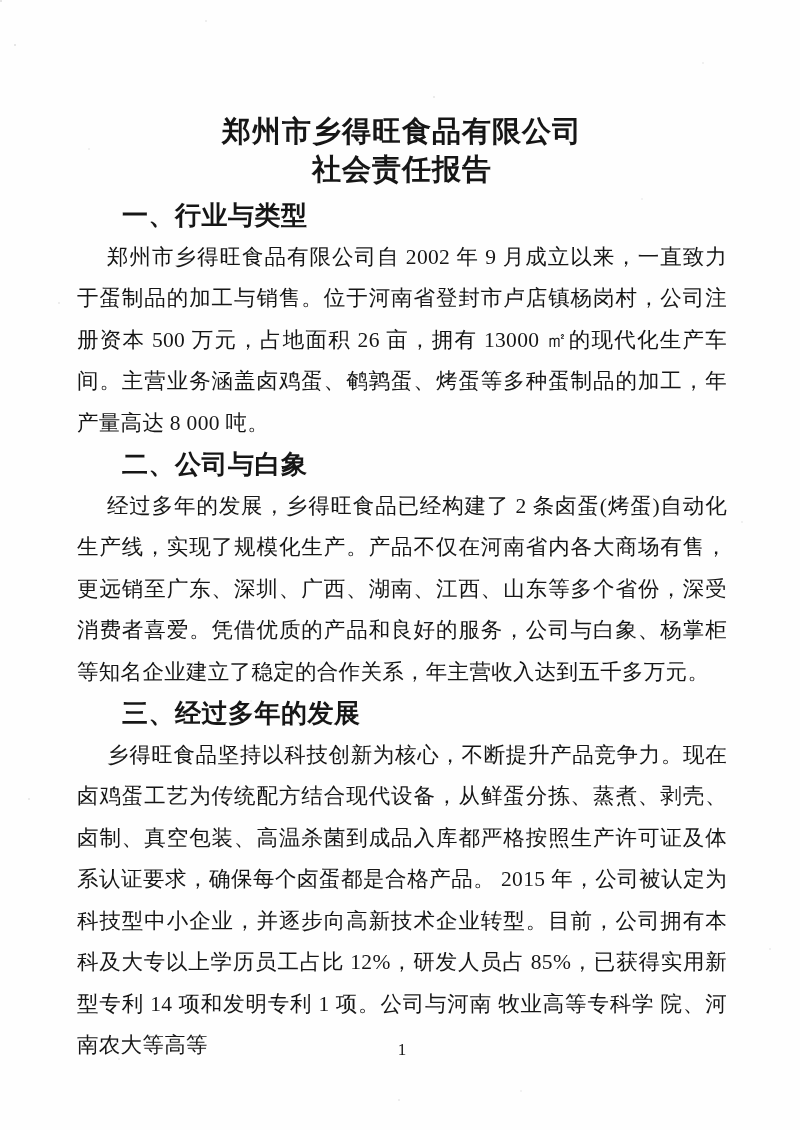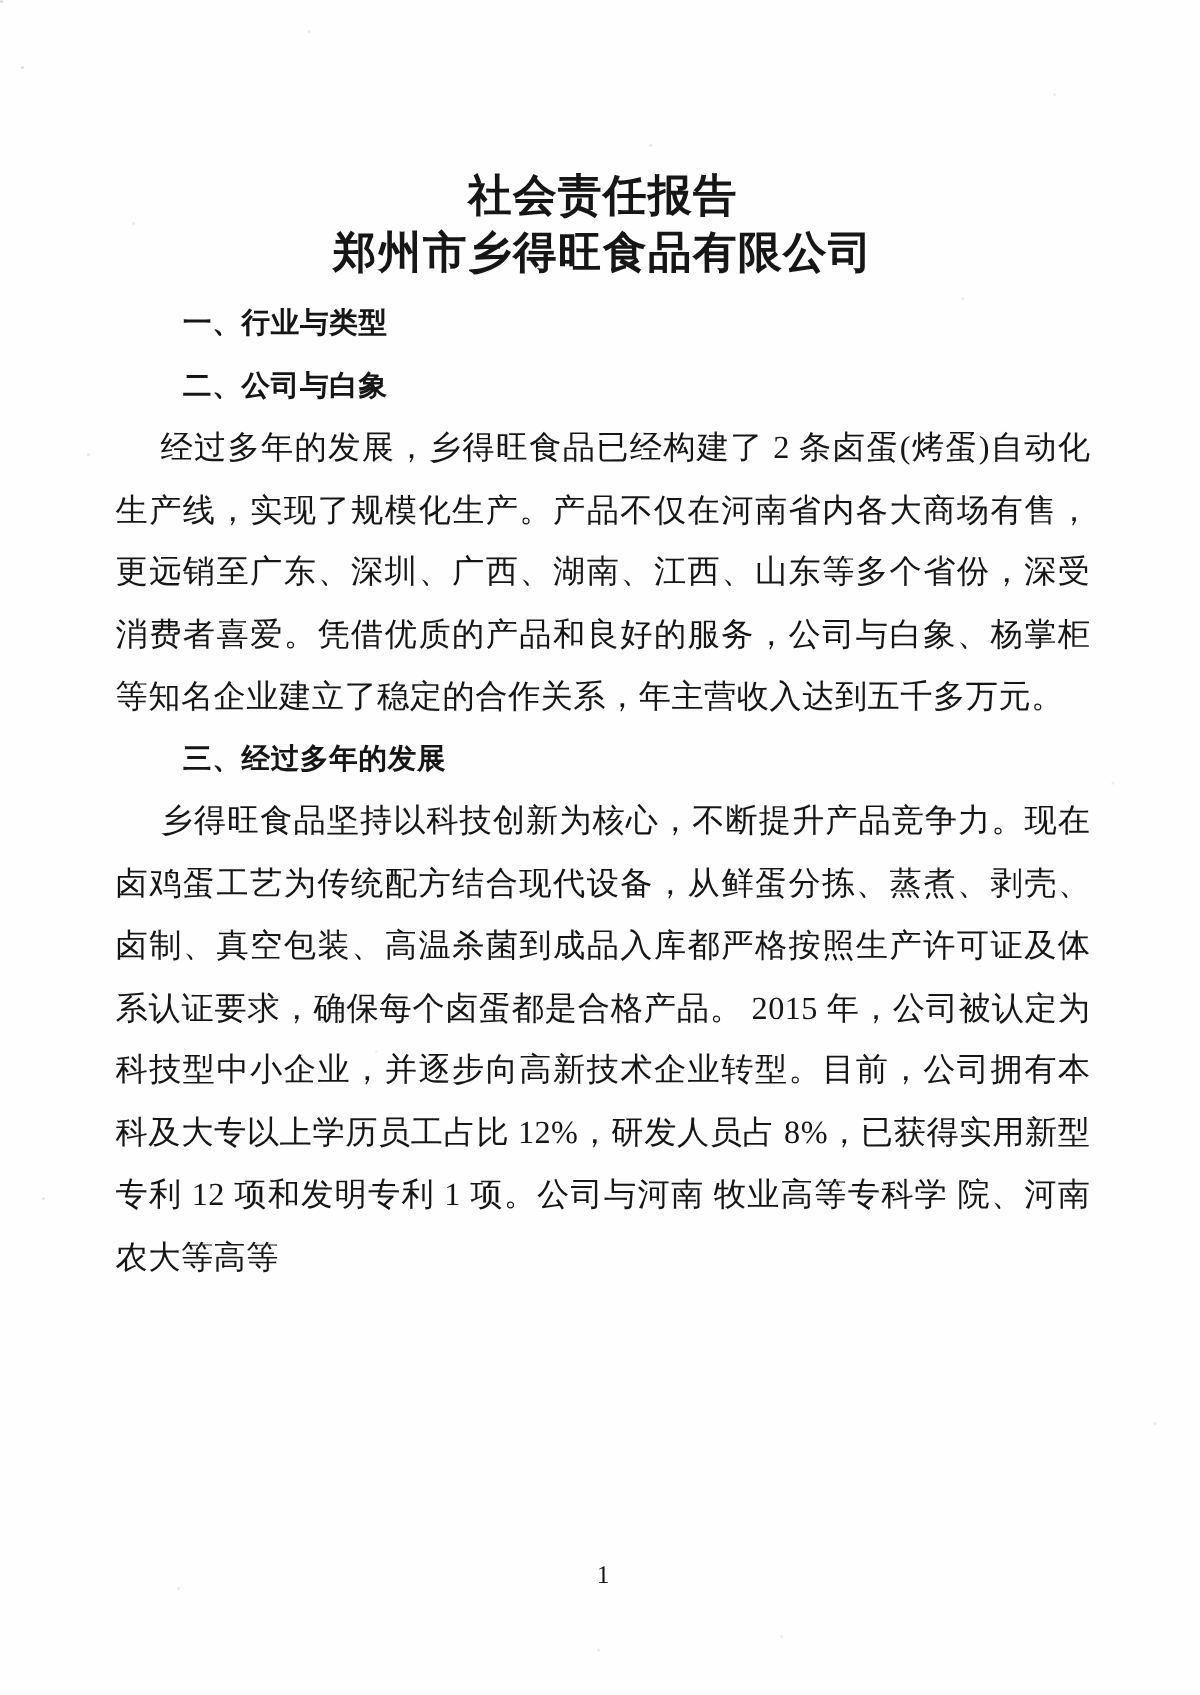--- a/index.html
+++ b/index.html
@@ -60,21 +60,21 @@
     line-height: 38px;
     text-align: center;
     letter-spacing: 1px;
   }
   .title-line {
     display: block;
   }
   .section-heading {
     margin: 0;
     font-family: "Liberation Sans", "DejaVu Sans", sans-serif;
-    font-size: 19px;
+    font-size: 26px;
     font-weight: bold;
     line-height: 41.5px;
     text-indent: 45px;
     letter-spacing: 0.5px;
   }
   .body-paragraph {
     margin: 0;
     font-size: 21.5px;
     line-height: 41.5px;
     text-align: justify;
@@ -94,28 +94,29 @@
 </style>
 </head>
 <body>
 
 <div class="page">
   <div class="speckles"></div>
 
   <div class="content">
 
     <h1 class="doc-title">
+      <span class="title-line">郑州市乡得旺食品有限公司</span>
       <span class="title-line">社会责任报告</span>
-      <span class="title-line">郑州市乡得旺食品有限公司</span>
     </h1>
 
     <h2 class="section-heading">一、行业与类型</h2>
+    <p class="body-paragraph">郑州市乡得旺食品有限公司自 2002 年 9 月成立以来，一直致力于蛋制品的加工与销售。位于河南省登封市卢店镇杨岗村，公司注册资本 500 万元，占地面积 26 亩，拥有 13000 ㎡的现代化生产车间。主营业务涵盖卤鸡蛋、鹌鹑蛋、烤蛋等多种蛋制品的加工，年产量高达 8 000 吨。</p>
 
     <h2 class="section-heading">二、公司与白象</h2>
     <p class="body-paragraph">经过多年的发展，乡得旺食品已经构建了 2 条卤蛋(烤蛋)自动化生产线，实现了规模化生产。产品不仅在河南省内各大商场有售，更远销至广东、深圳、广西、湖南、江西、山东等多个省份，深受消费者喜爱。凭借优质的产品和良好的服务，公司与白象、杨掌柜 等知名企业建立了稳定的合作关系，年主营收入达到五千多万元。</p>
 
     <h2 class="section-heading">三、经过多年的发展</h2>
-    <p class="body-paragraph">乡得旺食品坚持以科技创新为核心，不断提升产品竞争力。现在卤鸡蛋工艺为传统配方结合现代设备，从鲜蛋分拣、蒸煮、剥壳、卤制、真空包装、高温杀菌到成品入库都严格按照生产许可证及体系认证要求，确保每个卤蛋都是合格产品。 2015 年，公司被认定为科技型中小企业，并逐步向高新技术企业转型。目前，公司拥有本科及大专以上学历员工占比 12%，研发人员占 8%，已获得实用新型专利 12 项和发明专利 1 项。公司与河南 牧业高等专科学 院、河南农大等高等</p>
+    <p class="body-paragraph">乡得旺食品坚持以科技创新为核心，不断提升产品竞争力。现在卤鸡蛋工艺为传统配方结合现代设备，从鲜蛋分拣、蒸煮、剥壳、卤制、真空包装、高温杀菌到成品入库都严格按照生产许可证及体系认证要求，确保每个卤蛋都是合格产品。 2015 年，公司被认定为科技型中小企业，并逐步向高新技术企业转型。目前，公司拥有本科及大专以上学历员工占比 12%，研发人员占 85%，已获得实用新型专利 14 项和发明专利 1 项。公司与河南 牧业高等专科学 院、河南农大等高等</p>
 
   </div>
 
   <div class="page-number">1</div>
 </div>
 
 </body></html>

